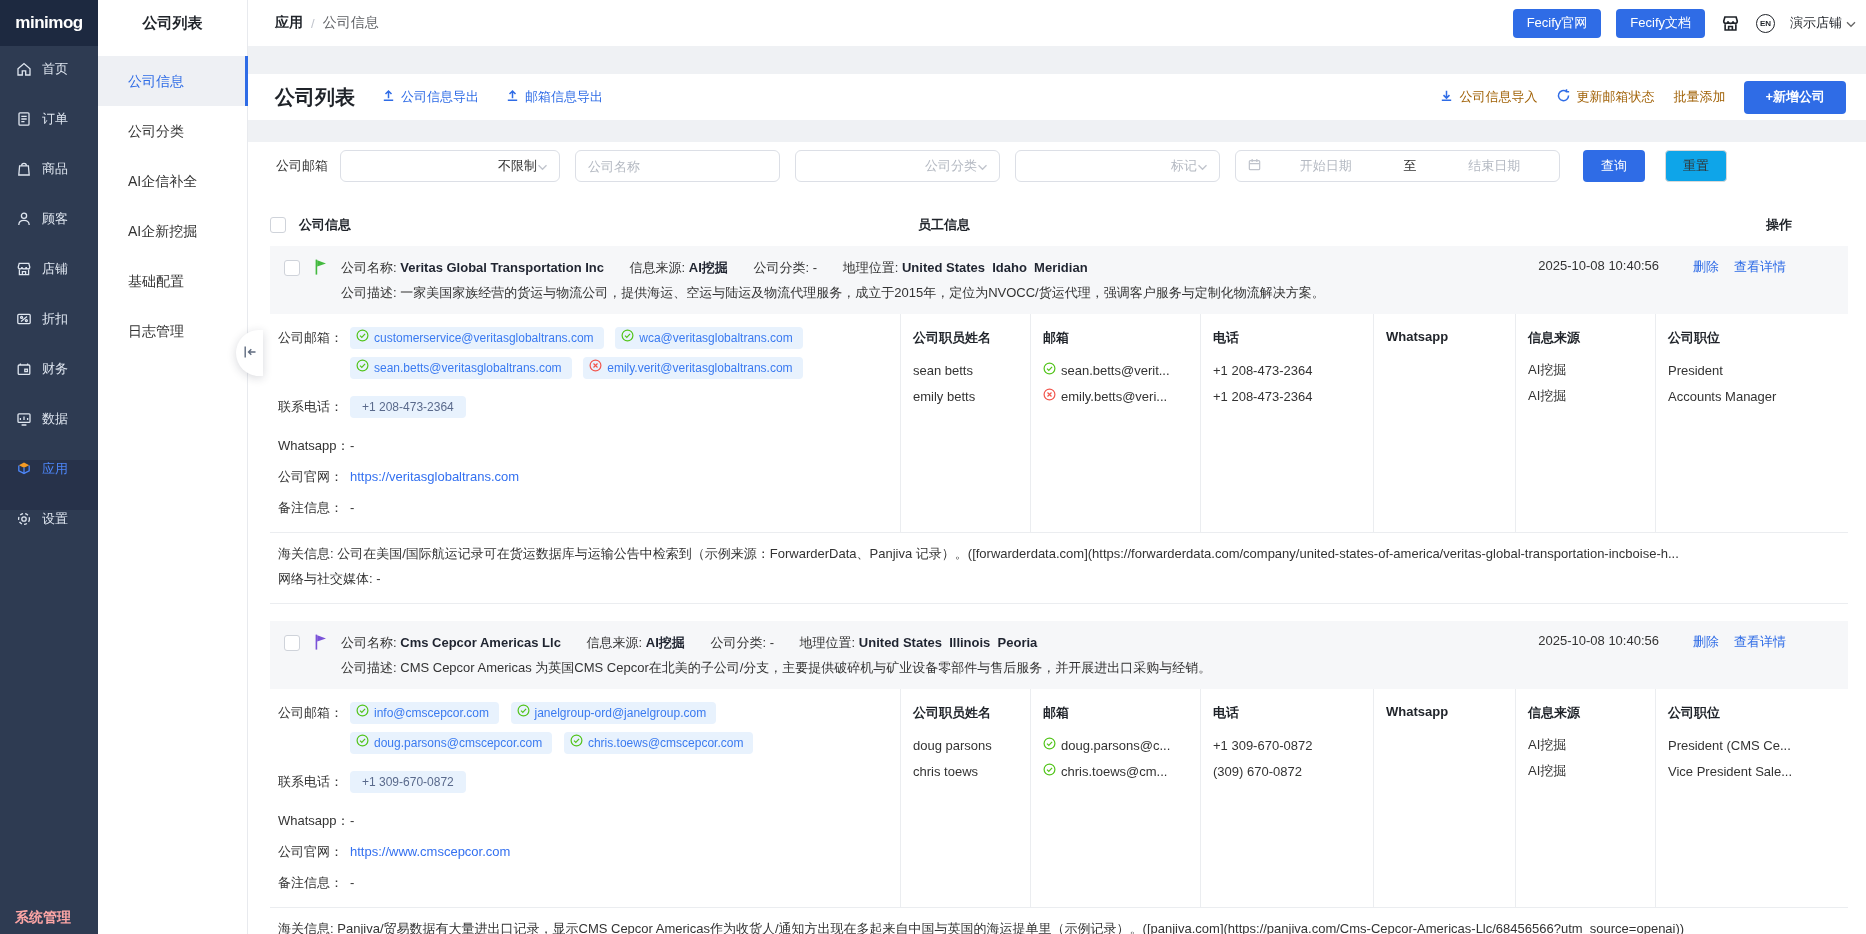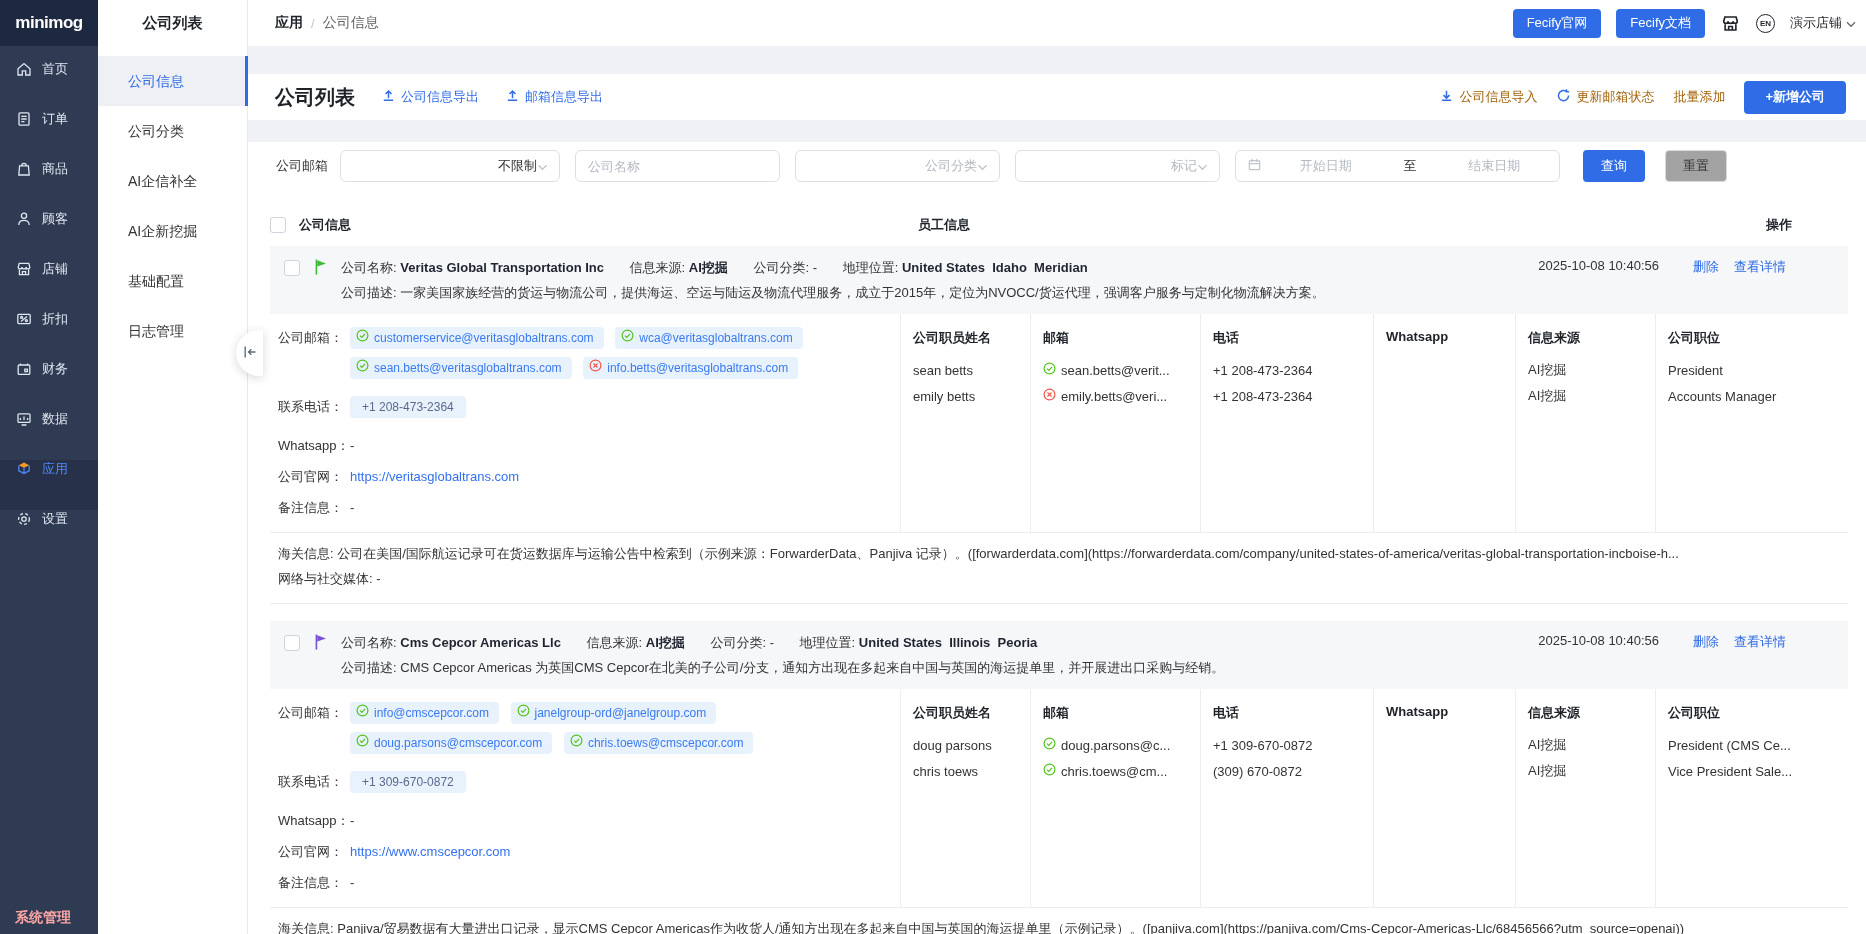--- a/index.html
+++ b/index.html
@@ -63,21 +63,21 @@
   .sel { justify-content:flex-end; cursor:pointer; }
   .w220 { width:220px; } .w205 { width:205px;padding-left:12px; }
   .dates { width:325px; gap:10px; }
   .dates .to { color:#333; flex:0 0 auto; margin:0 14px; }
   .dates .ph { flex:1; text-align:center; }
   .inp { border:none; outline:none; width:100%; font-size:13px; font-family:inherit; color:#333; }
   .inp::placeholder { color:#b4b9c2; }
   .btn { height:32px; border-radius:4px; display:flex; align-items:center; justify-content:center;
     cursor:pointer; width:62px; }
   .btn-primary { background:#2f6ce6; color:#fff; margin-left:8px; }
-  .btn-plain { border:1px solid #d9d9d9; background:#a3a3a3; color:#333; margin-left:20px; }
+  .btn-plain { border:1px solid #d9d9d9; background:#0ea5e9; color:#333; margin-left:20px; }
 
   
   .thead { position:relative; display:flex; align-items:center; height:42px; margin-top:22px;
     font-weight:bold; color:#1f2329; }
   .thead .col-emp { position:absolute; left:648px; }
   .thead .col-act { margin-left:auto; padding-right:56px; }
   .checkbox { width:16px; height:16px; border:1px solid #cfd3da; border-radius:3px; background:#fff;
     flex-shrink:0; cursor:pointer; }
   .thead .checkbox { margin-right:13px; }
 
@@ -388,21 +388,21 @@
                       </svg></span>
 
                   <span>sean.betts@veritasglobaltrans.com</span>
                 </span>
                 <span class="tag">
 
                   <span><svg width="13" height="13" viewBox="0 0 13 13" fill="none" stroke="#f2564d" stroke-width="1.2">
                         <circle cx="6.5" cy="6.5" r="5.4"></circle>
                         <path d="M4.5 4.5l4 4M8.5 4.5l-4 4"></path>
                       </svg></span>
-                  <span>info.betts@veritasglobaltrans.com</span>
+                  <span>emily.verit@veritasglobaltrans.com</span>
                 </span>
               </span>
             </div>
             <div class="drow">
               <span class="dlabel">联系电话：</span>
               <span><span class="tag phone">+1 208-473-2364</span></span>
             </div>
             <div class="drow">
               <span class="dlabel">Whatsapp：</span>
               <span>-</span>
@@ -491,21 +491,21 @@
               <span class="v g">Cms Cepcor Americas Llc</span>
               <span>信息来源:</span>
               <span class="v g">AI挖掘</span>
               <span>公司分类:</span>
               <span class="g">-</span>
               <span>地理位置:</span>
               <span class="v pre">United States  Illinois  Peoria</span>
             </div>
             <div class="band-line">
               <span>公司描述:</span>
-              <span>CMS Cepcor Americas 为英国CMS Cepcor在北美的子公司/分支，通知方出现在多起来自中国与英国的海运提单里，并开展进出口采购与经销。</span>
+              <span>CMS Cepcor Americas 为英国CMS Cepcor在北美的子公司/分支，主要提供破碎机与矿业设备零部件与售后服务，并开展进出口采购与经销。</span>
             </div>
           </div>
           <div class="band-right">
             <span class="dt">2025-10-08 10:40:56</span>
             <span class="band-links">
               <span class="blue-link">删除</span>
               <span class="blue-link">查看详情</span>
             </span>
           </div>
         </div>

